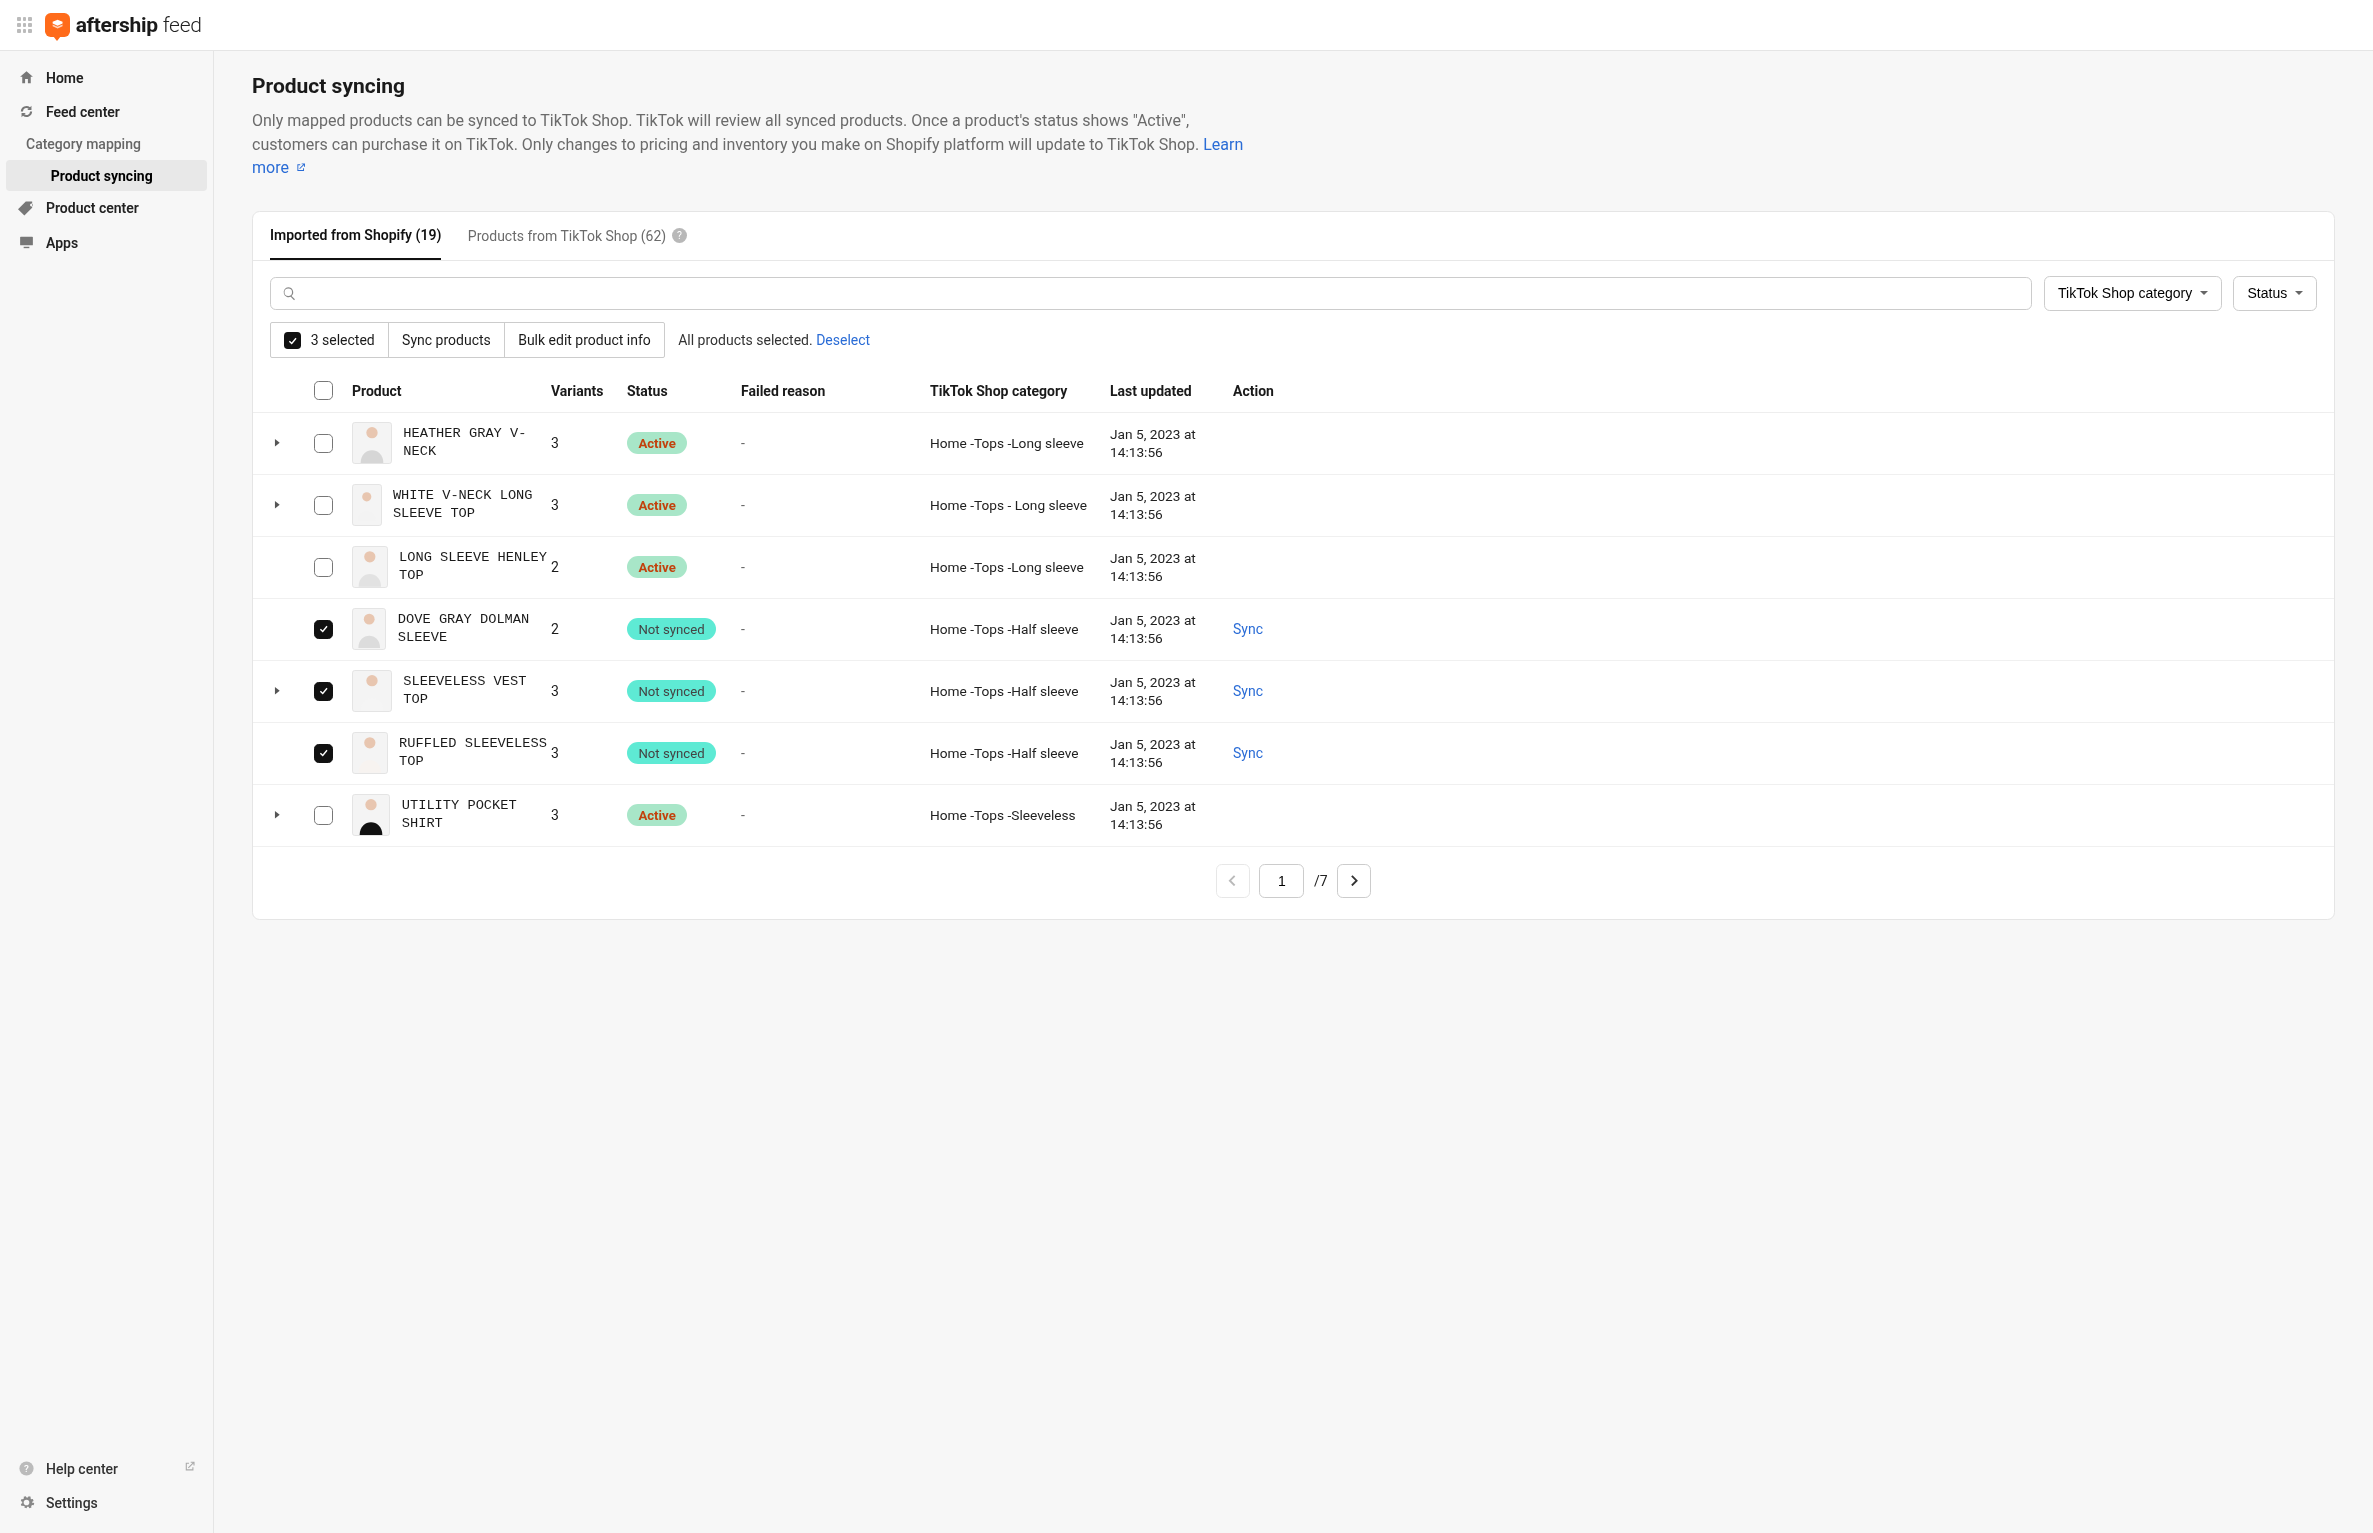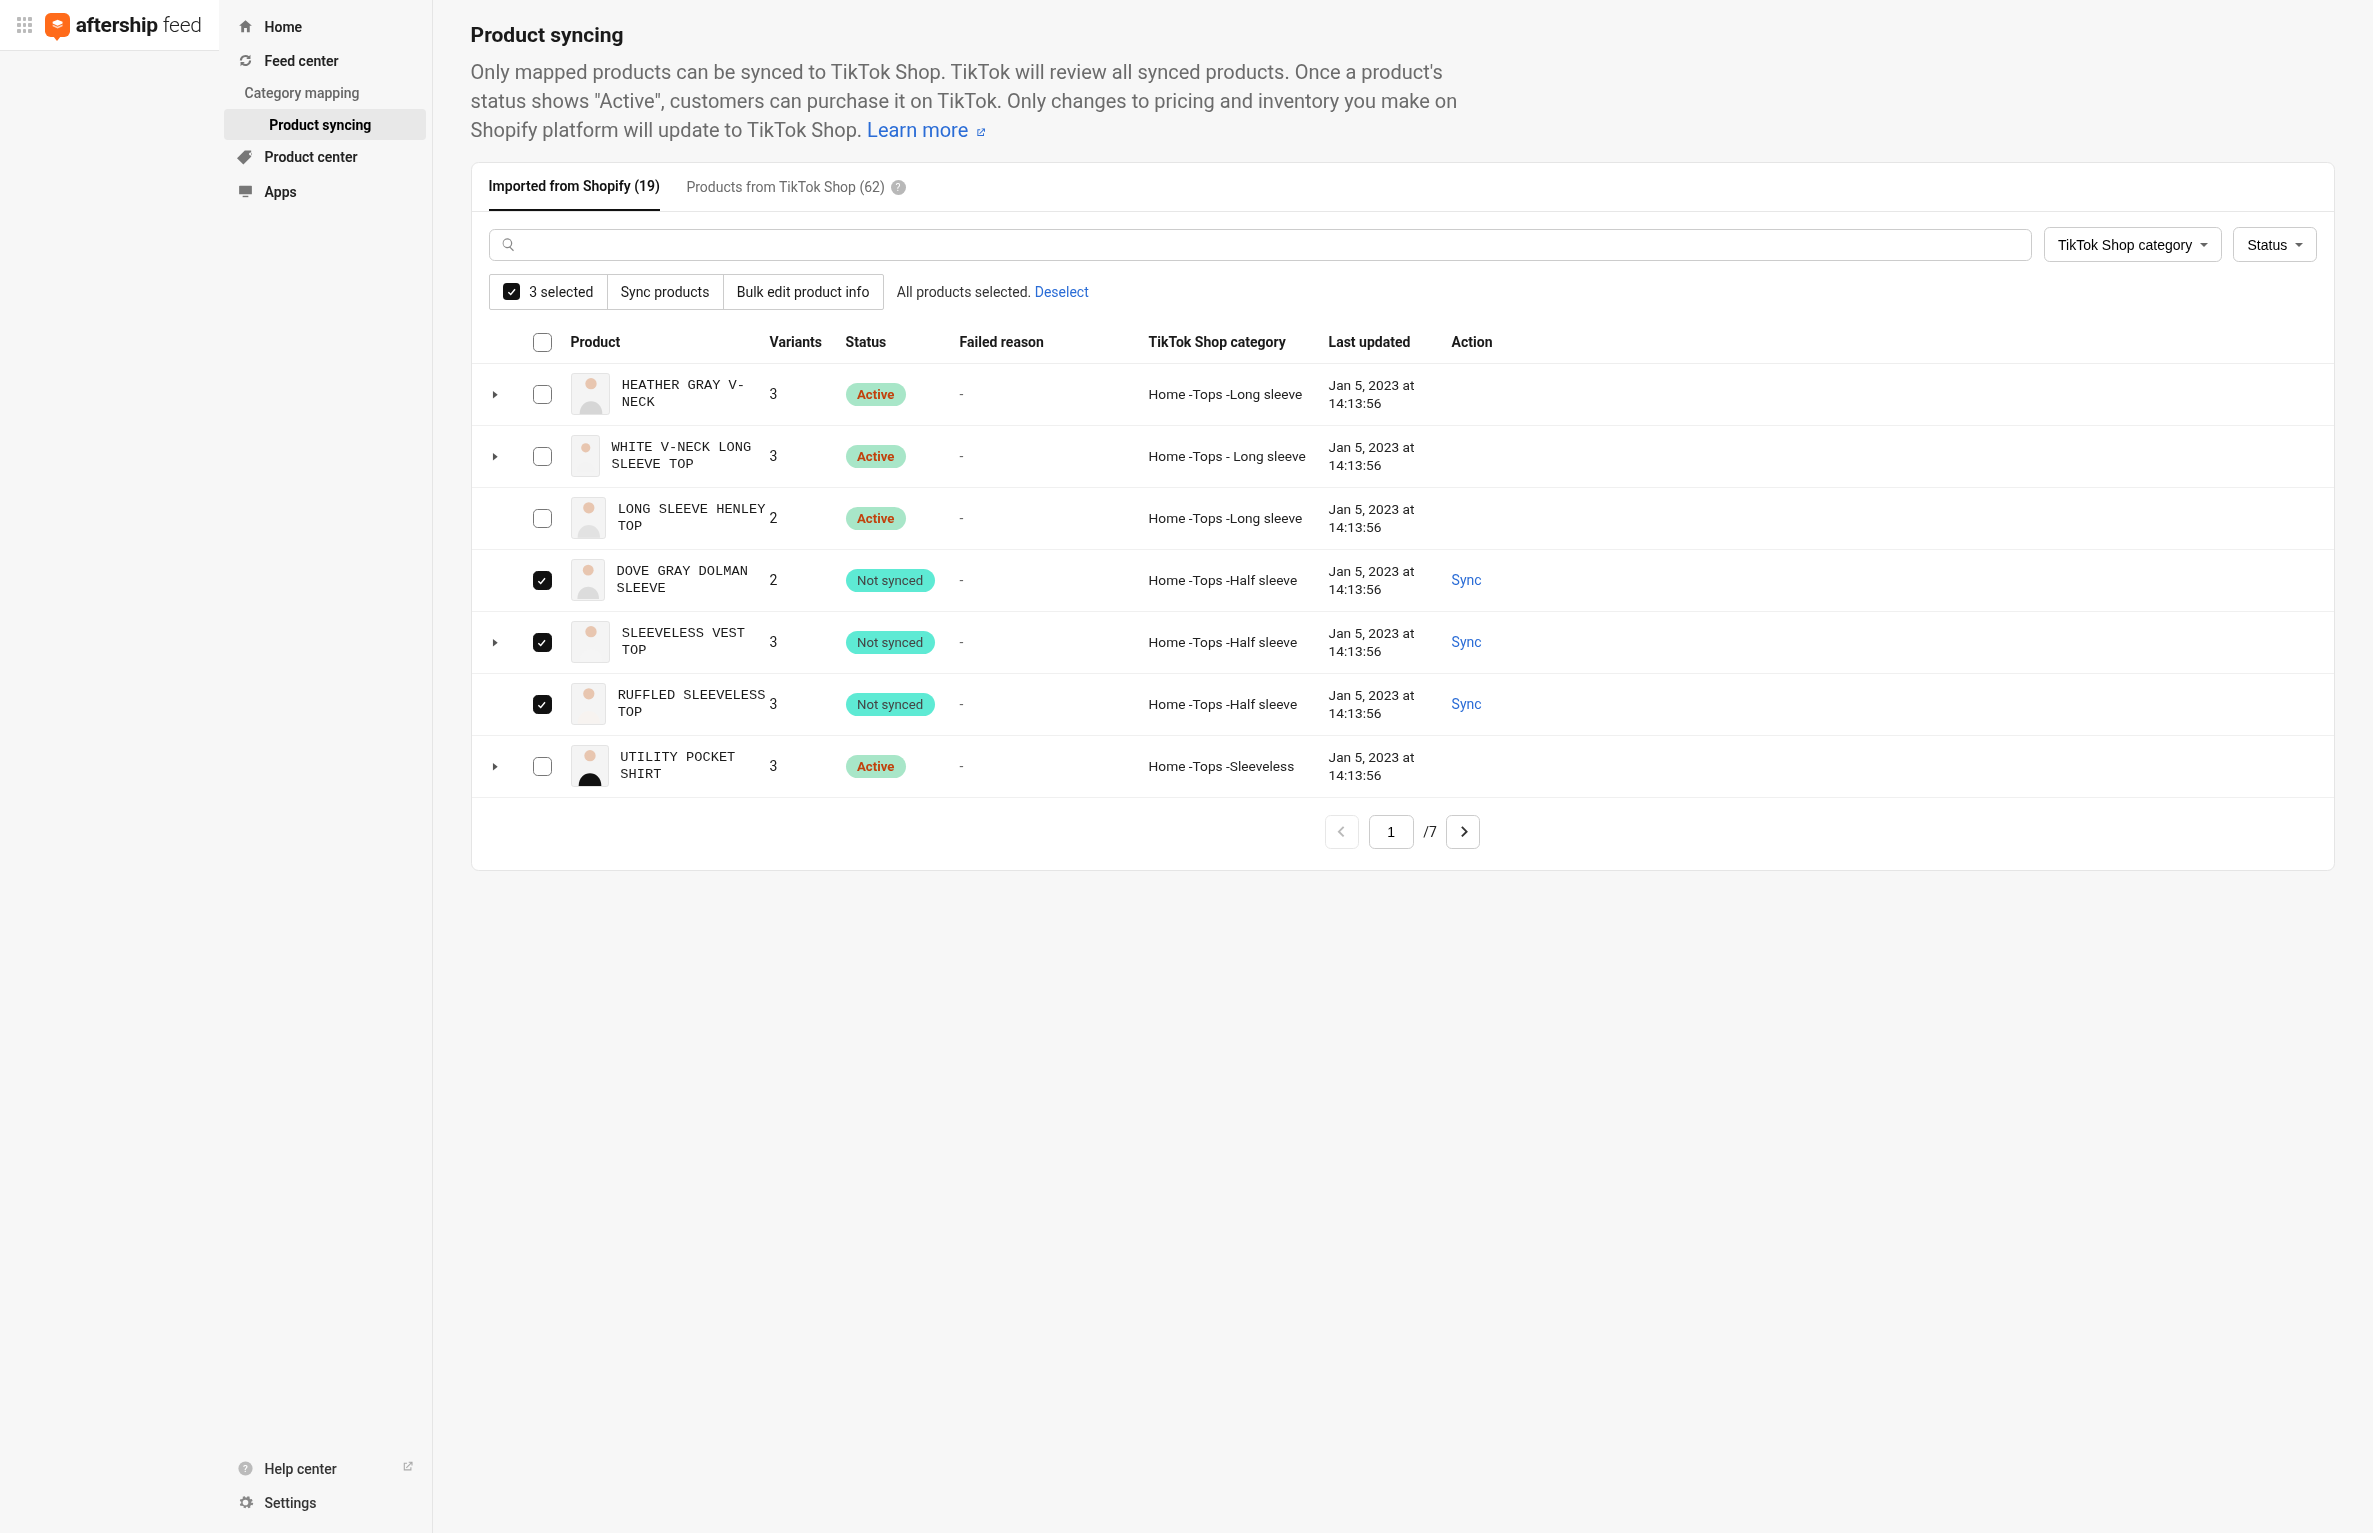--- a/index.html
+++ b/index.html
@@ -2,21 +2,21 @@
 <html style="font-size:15px"><head>
 <meta charset="utf-8">
 <style>
   * { box-sizing: border-box; margin: 0; padding: 0; }
   body {
     font-family: -apple-system, BlinkMacSystemFont, "Segoe UI", Roboto, Helvetica, Arial, sans-serif;
     font-size: 13.2px;
     color: #1a1a1a;
     background: #f7f7f7;
   }
-  .app { display: flex; height: 100vh; }
+  .app { display: flex; flex-direction: column; height: 100vh; }
   
   
   .header {
     height: 51px;
     background: #fff;
     border-bottom: 0.9px solid #e5e5e5;
     display: flex;
     align-items: center;
     padding: 0 17px;
     gap: 13.2px;
@@ -68,21 +68,21 @@
   .nav-icon svg { width: 17px; height: 17px; fill: #888; }
   .nav-item.strong .nav-icon svg { fill:#777; }
   .sidebar-bottom { padding-bottom: 13.2px; }
   .sidebar-bottom .nav-item { font-weight: 500; font-size: 14px; color:#333; }
   .ext-icon { margin-left: auto; }
   .ext-icon svg { width:13.2px;height:13.2px; fill:#aaa; }
   
   
   .main { flex: 1; padding: 23px 38px; overflow: auto; }
   .page-title { font-size: 21px; font-weight: 700; margin-bottom: 11.4px; }
-  .page-desc { font-size: 20px; color: #6b6b6b; line-height: 1.45; max-width: 1003px; margin-bottom: 17px; }
+  .page-desc { font-size: 16px; color: #6b6b6b; line-height: 1.45; max-width: 1003px; margin-bottom: 32px; }
   .page-desc a { color: #2a6cd6; text-decoration: none; }
   .ext-link-icon { display:inline-block; width:11.4px;height:11.4px; margin-left:1.9px; vertical-align: -0.9px;}
   .ext-link-icon svg{width:11.4px;height:11.4px;fill:#2a6cd6;}
   
   .card {
     background: #fff; border: 0.9px solid #e5e5e5; border-radius: 7.6px;
   }
   
   
   .tabs { display: flex; align-items: center; border-bottom: 0.9px solid #e7e7e7; padding: 0 17px; gap: 26.5px; }

